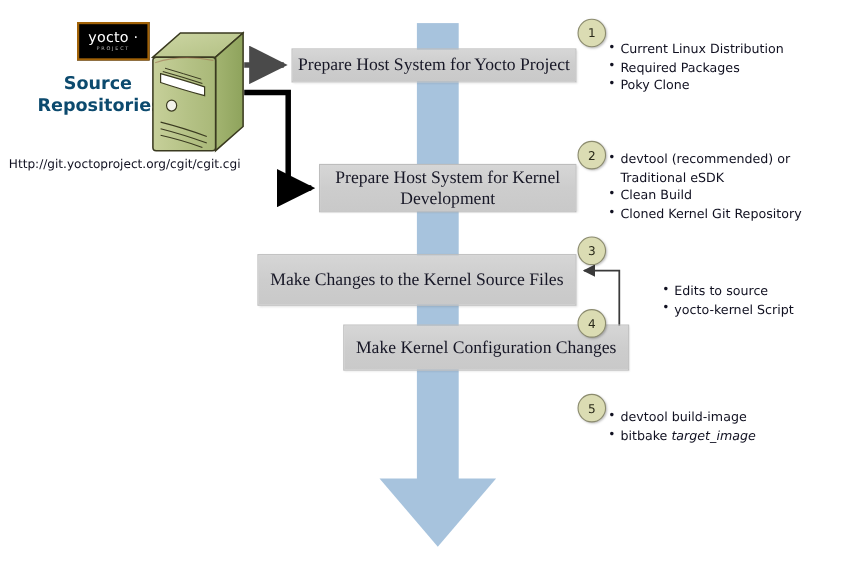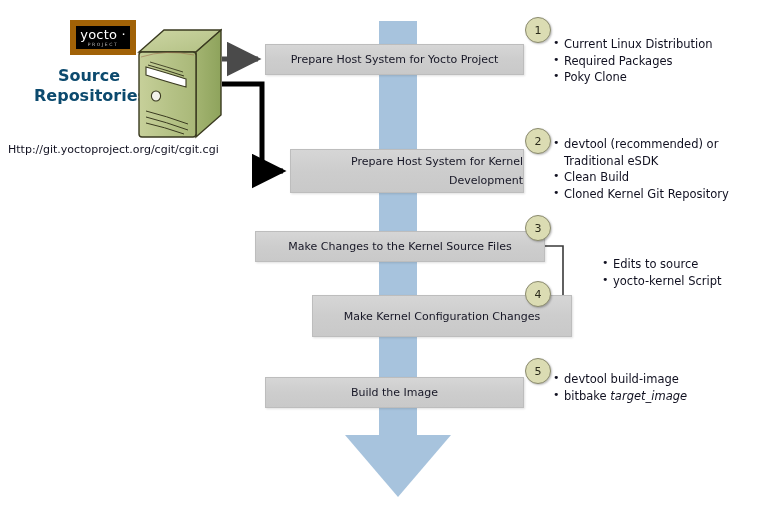--- a/index.html
+++ b/index.html
@@ -43,21 +43,21 @@
   }
 
   
   .yocto-logo {
     position: absolute;
     left: 70px;
     top: 20px;
     width: 66px;
     height: 35px;
     background: #000000;
-    border: 6px solid #a16207;
+    border: 2px solid #a16207;
     box-sizing: border-box;
     display: flex;
     flex-direction: column;
     align-items: center;
     justify-content: center;
     line-height: 1;
   }
   .yocto-word {
     color: #ffffff;
     font-size: 13px;
@@ -103,29 +103,30 @@
 
   
   .pbox {
     position: absolute;
     box-sizing: border-box;
     background: linear-gradient(to bottom, #d6d6d6 0%, #cdcdcd 50%, #c9c9c9 100%);
     border: 1px solid #bdbdbd;
     display: flex;
     align-items: center;
     justify-content: center;
-    text-align: right;
-    font-size: 11px;
+    text-align: center;
+    font-size: 16px;
     color: #171726;
     line-height: 19px;
     box-shadow: 1px 1px 2px rgba(0,0,0,0.12);
+    font-family: Liberation Serif, serif;
   }
   #box1 { left: 265px; top: 44px;  width: 259px; height: 31px; }
   #box2 { left: 290px; top: 149px; width: 234px; height: 44px; }
-  #box3 { left: 234px; top: 231px; width: 290px; height: 31px; margin-left: 21px; }
+  #box3 { left: 234px; top: 231px; width: 290px; height: 47px; }
   #box4 { left: 264px; top: 295px; width: 260px; height: 42px; margin-left: 48px; }
   #box5 { left: 265px; top: 377px; width: 259px; height: 31px; }
 
   
   .step-circle {
     position: absolute;
     width: 24px;
     height: 24px;
     border-radius: 50%;
     background: #dbdcb3;
@@ -256,21 +257,20 @@
 
     <path d="M 563 316 L 563 246 L 531 246" fill="none" stroke="#3a3a3a" stroke-width="1.6" marker-end="url(#arrHeadLoop)"></path>
 
     <path d="M 563 316 L 531 316" fill="none" stroke="#3a3a3a" stroke-width="1.6" marker-end="url(#arrHeadLoop)"></path>
   </svg>
 
   <div class="pbox" id="box1">Prepare Host System for Yocto Project</div>
   <div class="pbox" id="box2">Prepare Host System for Kernel Development</div>
   <div class="pbox" id="box3">Make Changes to the Kernel Source Files</div>
   <div class="pbox" id="box4">Make Kernel Configuration Changes</div>
-  <div class="pbox" id="box5">Build the Image</div>
 
   <div class="step-circle" id="circle1">1</div>
   <div class="step-circle" id="circle2">2</div>
   <div class="step-circle" id="circle3">3</div>
   <div class="step-circle" id="circle4">4</div>
   <div class="step-circle" id="circle5">5</div>
 
   <div class="bullets" id="bullets2">
     <ul>
       <li class="wrap"><span>devtool (recommended) or</span><br><span>Traditional eSDK</span></li>

